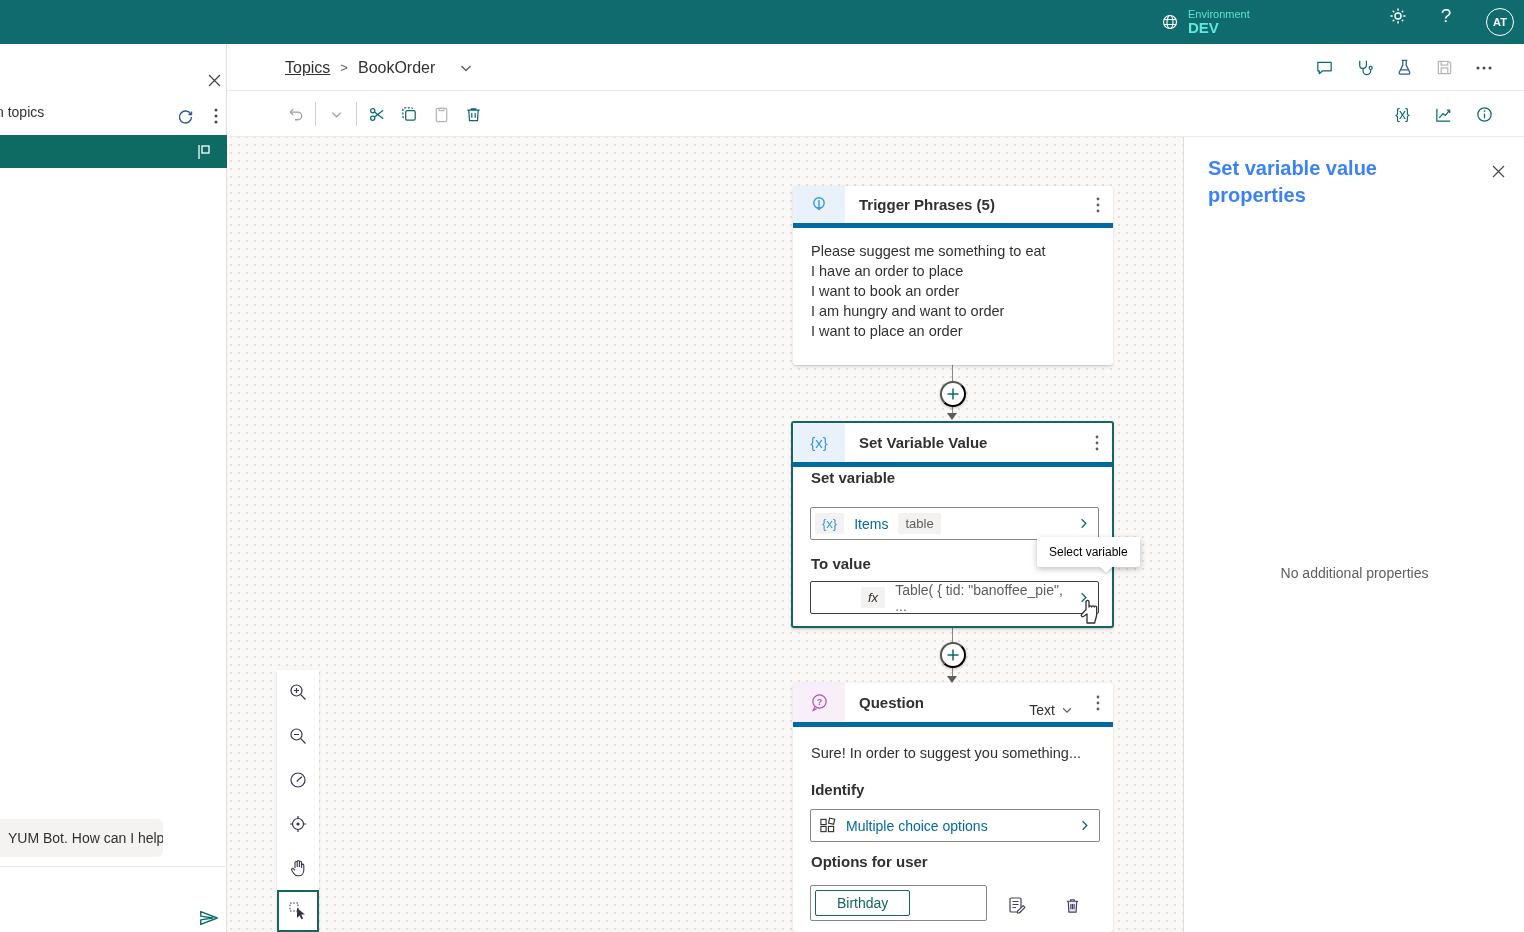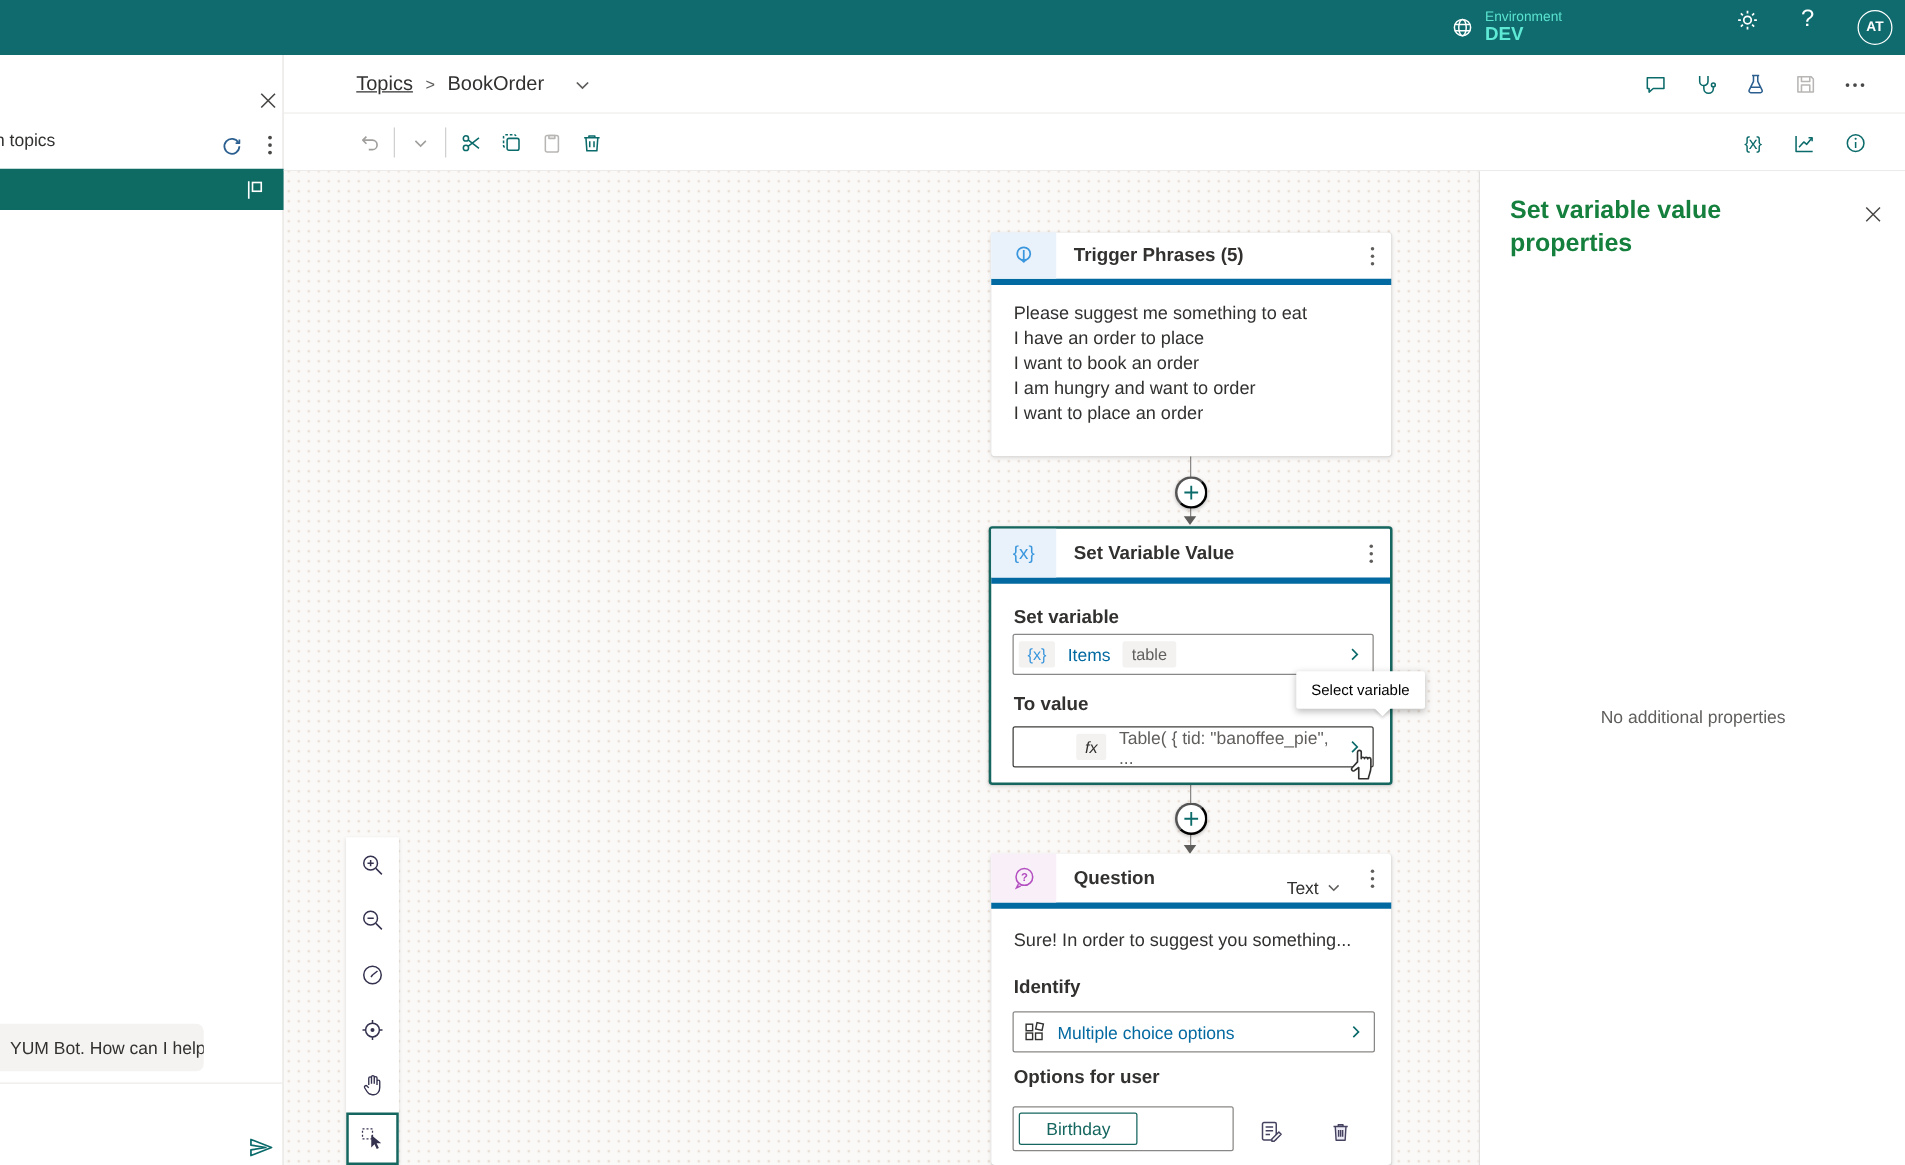--- a/index.html
+++ b/index.html
@@ -90,21 +90,21 @@
   .tooltip { position:absolute; left:810px; top:400px; background:#fff; border-radius:2px; box-shadow:0 2px 6px rgba(0,0,0,.25); padding:8px 12px; font-size:12px; color:#000000; z-index:6; }
   .tooltip:after { content:""; position:absolute; left:62px; bottom:-6px; width:0; height:0; border-left:7px solid transparent; border-right:7px solid transparent; border-top:7px solid #fff; filter:drop-shadow(0 2px 1px rgba(0,0,0,.12)); }
   .cursor-g { position:absolute; left:851px; top:458px; z-index:9; }
 
   .zoom-toolbar { position:absolute; left:50px; top:533px; width:42px; height:262px; background:#fff; box-shadow:0 1px 3px rgba(0,0,0,.13); display:flex; flex-direction:column; }
   .zt-btn { width:42px; height:44px; display:flex; align-items:center; justify-content:center; cursor:pointer; background:#fff; border:none; }
   .zt-btn.selected { border:2px solid #14665f; height:42px; }
 
   
   .props { position:absolute; left:1183px; top:137px; width:341px; height:795px; background:#fff; border-left:1px solid #e1dfdd; }
-  .props-title { position:absolute; left:24px; top:18px; width:230px; font-size:20px; font-weight:600; line-height:27px; color:#15803d; }
+  .props-title { position:absolute; left:24px; top:18px; width:230px; font-size:20px; font-weight:600; line-height:27px; color:#3b82f6; }
   .props-close { position:absolute; left:302px; top:22px; width:24px; height:24px; display:flex; align-items:center; justify-content:center; cursor:pointer; }
   .props-empty { position:absolute; left:0; top:428px; width:341px; text-align:center; font-size:14px; color:#605e5c; }
 
   svg { display:block; }
 </style>
 </head>
 <body>
 
 <div class="root">
 
@@ -369,21 +369,21 @@
         </div>
         <span class="node-title">Set Variable Value</span>
         <span class="kebab">
           <svg width="4" height="16" viewBox="0 0 4 16" fill="#605e5c">
               <circle cx="2" cy="2" r="1.4"></circle>
               <circle cx="2" cy="8" r="1.4"></circle>
               <circle cx="2" cy="14" r="1.4"></circle>
             </svg>
         </span>
       </div>
-      <span class="field-label" style="top:62px;">Set variable</span>
+      <span class="field-label" style="top:46px;">Set variable</span>
       <div class="input-box" style="top:84px;">
         <span class="chip blue">{x}</span>
         <span class="in-text">Items</span>
         <span class="chip gray" style="margin-left:10px;">table</span>
         <span class="chev-right">
           <svg width="13" height="13" viewBox="0 0 14 14" fill="none" stroke="#0b6a6a" stroke-width="1.4">
               <path d="M5 2.5L9.5 7L5 11.5"></path>
             </svg>
         </span>
       </div>

